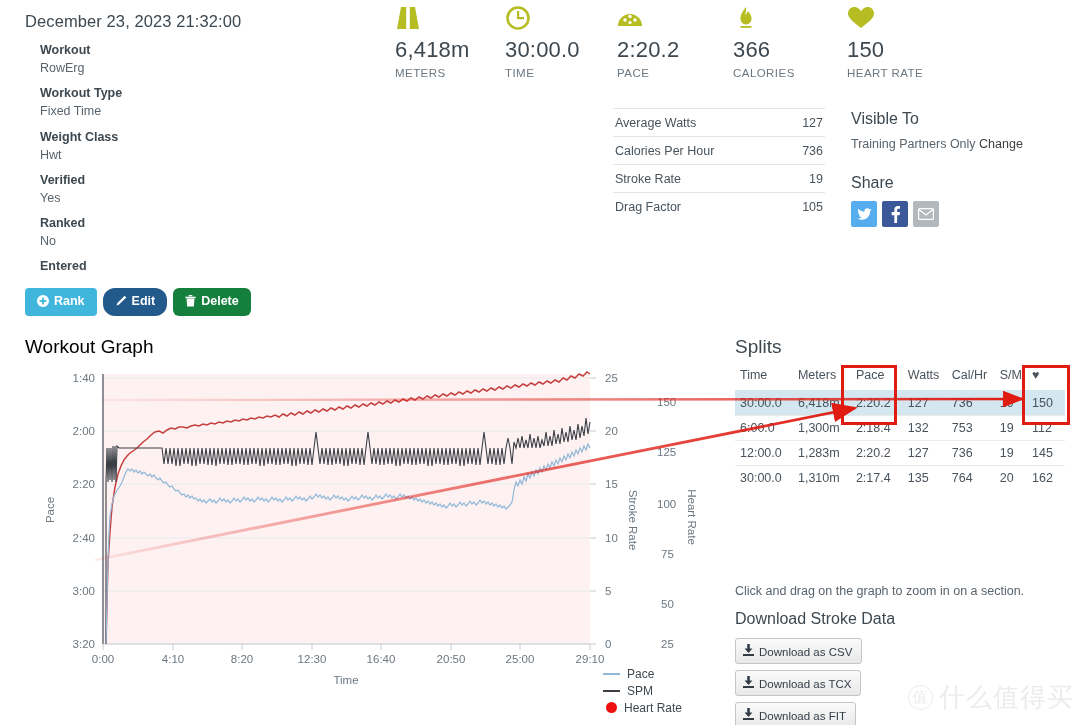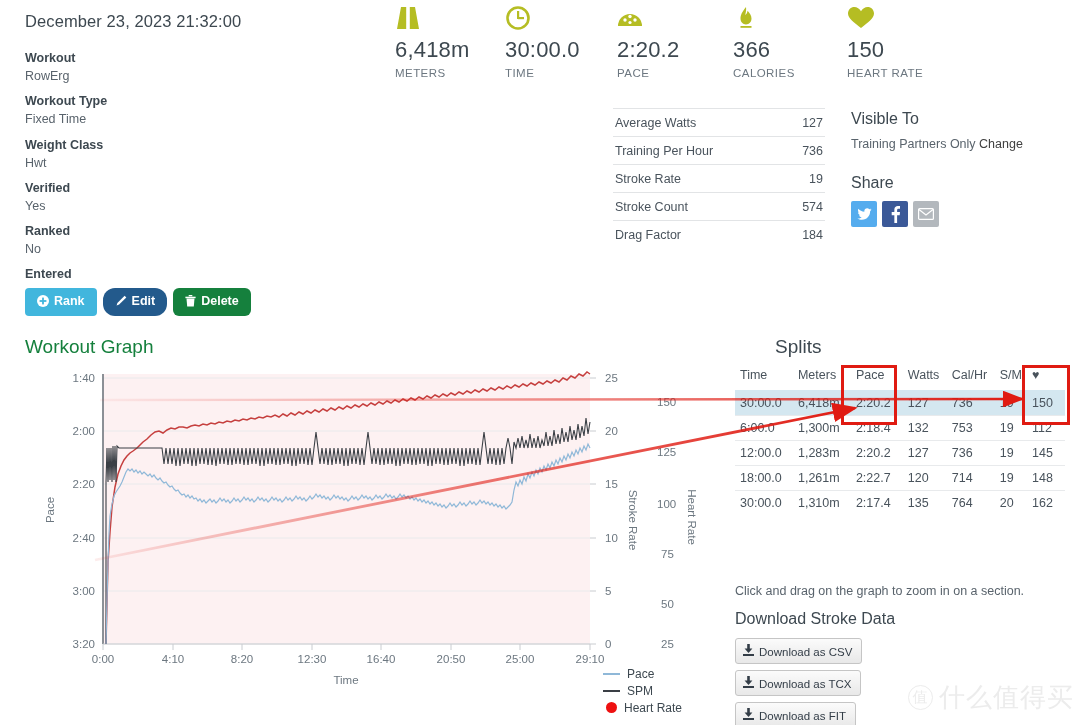--- a/index.html
+++ b/index.html
@@ -13,21 +13,21 @@
     position:relative;
   }
 
   
   #top { position:absolute; left:0; top:0; width:1080px; height:330px; }
 
   #summary-date {
     position:absolute; left:25px; top:12px;
     font-size:16.5px; color:#3d4850; letter-spacing:.1px;
   }
-  #meta-list { position:absolute; left:25px; top:41px; width:210px;margin-top:8px; }
+  #meta-list { position:absolute; left:40px; top:41px; width:210px; }
   .meta-label { font-size:12.5px; font-weight:bold; color:#3d4850; margin-top:7px; line-height:1.45; }
   .meta-label:first-child { margin-top:0; }
   .meta-value { font-size:12.5px; color:#59636c; line-height:1.45; }
 
   #action-buttons { position:absolute; left:25px; top:288px; display:flex; gap:6px; }
   .btn {
     border:none; border-radius:4px; color:#fff;
     font-size:12.5px; font-weight:bold; padding:7px 12px 8px;
     display:flex; align-items:center; gap:5px; cursor:pointer;
     font-family:"Liberation Sans", sans-serif; line-height:1;
@@ -62,22 +62,22 @@
   #share-icons { display:flex; gap:5px; margin-top:4px; }
   .share-btn {
     width:26px; height:26px; border-radius:2px;
     display:flex; align-items:center; justify-content:center; cursor:pointer;
   }
   #share-twitter { background:#55acee; }
   #share-facebook { background:#3b5998; }
   #share-email { background:#b3b8bd; }
 
   
-  #graph-title { position:absolute; left:25px; top:336px; font-size:19px; color:#15803d; }
-  #splits-title { position:absolute; left:735px; top:336px; font-size:19px; color:#3d4850;margin-left:40px; }
+  #graph-title { position:absolute; left:25px; top:336px; font-size:19px; color:#000000; }
+  #splits-title { position:absolute; left:735px; top:336px; font-size:19px; color:#3d4850; }
 
   
   #chart-wrap { position:absolute; left:20px; top:362px; width:700px; height:363px; }
   #chart-svg { position:absolute; left:0; top:0; }
 
   .ax-label { font-size:11.5px; fill:#6c7780; font-family:"Liberation Sans", sans-serif; }
   .ax-title { font-size:11.5px; fill:#6c7780; font-family:"Liberation Sans", sans-serif; }
 
   #legend { position:absolute; left:603px; top:665px; font-size:11.5px; color:#3d4850; }
   .leg-row { display:flex; align-items:center; gap:7px; height:17px; }
@@ -240,34 +240,30 @@
     <div class="stat-value">150</div>
     <div class="stat-label">HEART RATE</div>
   </div>
 
   <div id="detail-table">
     <div class="detail-row">
       <span>Average Watts</span>
       <span class="d-val">127</span>
     </div>
     <div class="detail-row">
-      <span>Training Per Hour</span>
+      <span>Calories Per Hour</span>
       <span class="d-val">736</span>
     </div>
     <div class="detail-row">
       <span>Stroke Rate</span>
       <span class="d-val">19</span>
     </div>
     <div class="detail-row">
-      <span>Stroke Count</span>
-      <span class="d-val">574</span>
-    </div>
-    <div class="detail-row">
       <span>Drag Factor</span>
-      <span class="d-val">184</span>
+      <span class="d-val">105</span>
     </div>
   </div>
 
   <div id="visible-block">
     <div class="block-head">Visible To</div>
     <div id="visible-value">
       <span>Training Partners Only</span>
       <span id="visible-change">Change</span>
     </div>
     <div class="block-head" id="share-head">Share</div>
@@ -421,29 +417,20 @@
     <tr>
       <td>12:00.0</td>
       <td>1,283m</td>
       <td>2:20.2</td>
       <td>127</td>
       <td>736</td>
       <td>19</td>
       <td>145</td>
     </tr>
     <tr>
-      <td>18:00.0</td>
-      <td>1,261m</td>
-      <td>2:22.7</td>
-      <td>120</td>
-      <td>714</td>
-      <td>19</td>
-      <td>148</td>
-    </tr>
-    <tr>
       <td>30:00.0</td>
       <td>1,310m</td>
       <td>2:17.4</td>
       <td>135</td>
       <td>764</td>
       <td>20</td>
       <td>162</td>
     </tr>
   </tbody>
 </table>

